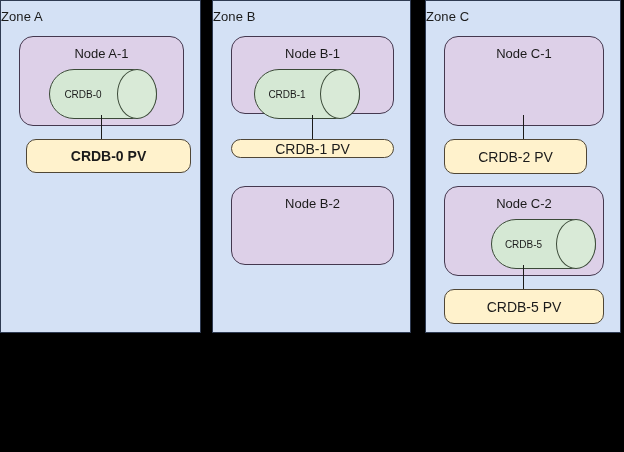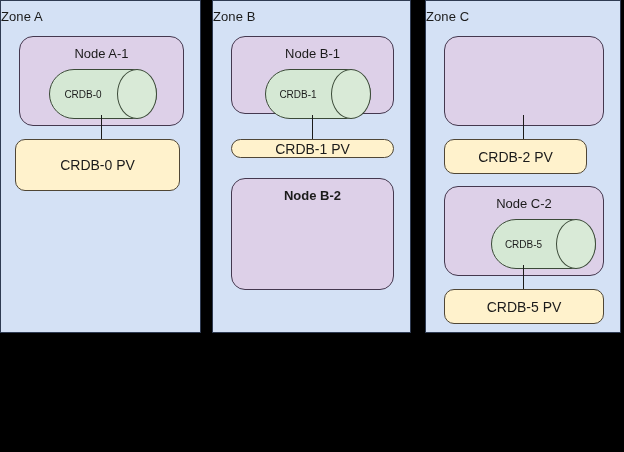--- a/index.html
+++ b/index.html
@@ -130,47 +130,48 @@
     <div class="node" style="left:18px; top:35px; width:165px; height:90px;">
       <div class="node-title">Node A-1</div>
       <div class="cyl" style="left:29px; top:32px; width:108px;">
         <div class="cyl-cap"></div>
         <div class="cyl-label">CRDB-0</div>
       </div>
     </div>
 
     <div class="connector" style="left:100px; top:114px; height:26px;"></div>
 
-    <div class="pv" style="left:14px; top:138px; width:165px; height:52px;">CRDB-0 PV</div>
+    <div class="pv" style="left:25px; top:138px; width:165px; height:34px;font-weight:bold;">CRDB-0 PV</div>
   </div>
 
   <div class="zone" id="zone-b">
     <div class="zone-title">Zone B</div>
 
     <div class="node" style="left:18px; top:35px; width:163px; height:78px;">
       <div class="node-title">Node B-1</div>
-      <div class="cyl" style="left:33px; top:32px; width:106px;">
+      <div class="cyl" style="left:22px; top:32px; width:106px;">
         <div class="cyl-cap"></div>
         <div class="cyl-label">CRDB-1</div>
       </div>
     </div>
 
     <div class="connector" style="left:99px; top:114px; height:26px;"></div>
 
     <div class="pv" style="left:18px; top:138px; width:163px; height:19px;">CRDB-1 PV</div>
 
-    <div class="node" style="left:18px; top:177px; width:163px; height:112px;font-weight:bold;">
+    <div class="node" style="left:18px; top:185px; width:163px; height:79px;">
       <div class="node-title">Node B-2</div>
     </div>
   </div>
 
   <div class="zone" id="zone-c">
     <div class="zone-title">Zone C</div>
 
     <div class="node" style="left:18px; top:35px; width:160px; height:90px;">
+      <div class="node-title">Node C-1</div>
     </div>
 
     <div class="connector" style="left:97px; top:114px; height:26px;"></div>
 
     <div class="pv" style="left:18px; top:138px; width:143px; height:35px;">CRDB-2 PV</div>
 
     <div class="node" style="left:18px; top:185px; width:160px; height:90px;">
       <div class="node-title">Node C-2</div>
       <div class="cyl" style="left:46px; top:32px; width:105px;">
         <div class="cyl-cap"></div>

